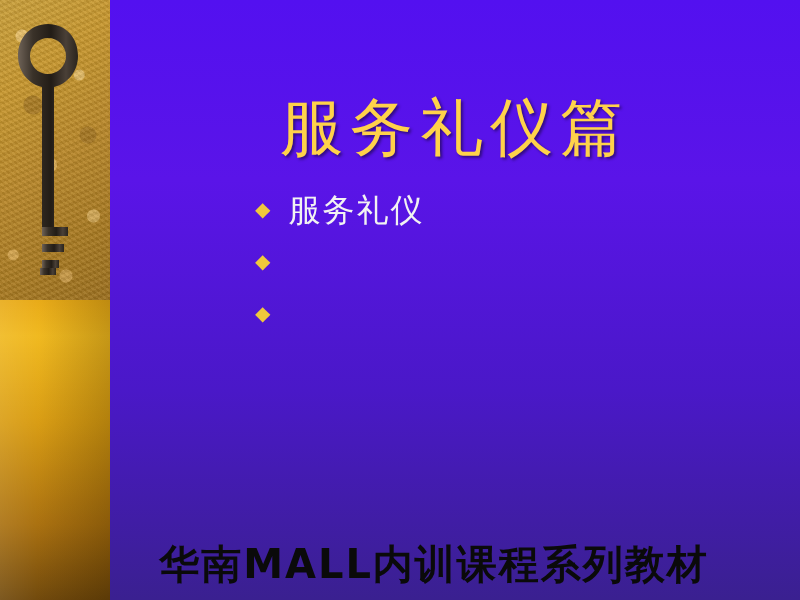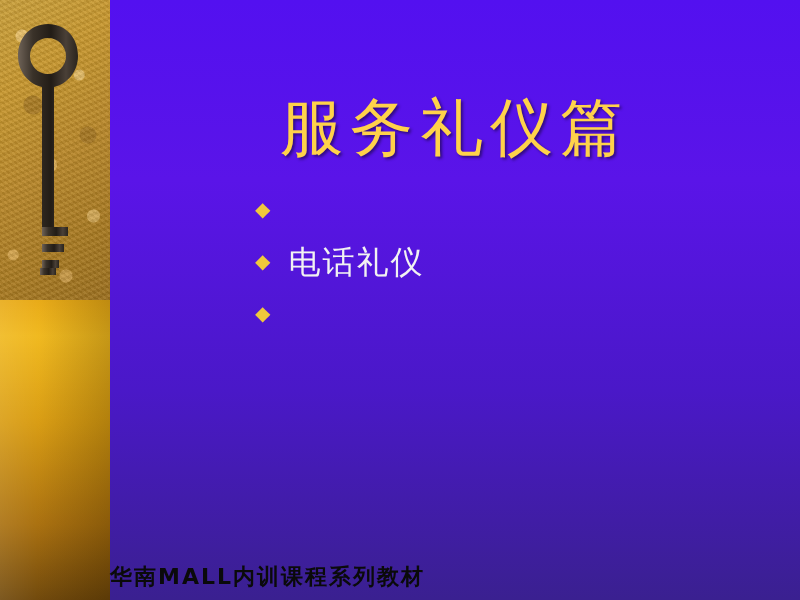--- a/index.html
+++ b/index.html
@@ -111,23 +111,24 @@
     margin-right: 16px;
     line-height: 1;
     transform: translateY(-2px);
   }
   
   #footer {
     position: absolute;
     left: 110px;
     bottom: 8px;
     width: 648px;
+    text-align: center;
     color: #0a0a0a;
     font-family: "DejaVu Sans", "Liberation Sans", sans-serif;
-    font-size: 22px;
+    font-size: 40px;
     font-weight: bold;
     letter-spacing: 2px;
   }
 </style>
 </head>
 <body>
 
 <div id="slide">
 
   <div id="left-band">
@@ -151,24 +152,24 @@
       </g>
     </svg>
     <div id="band-gold"></div>
   </div>
 
   <div id="title">服务礼仪篇</div>
 
   <div id="bullets">
     <div class="bullet-row">
       <span class="bullet-mark">◆</span>
+      <span>服务礼仪</span>
     </div>
     <div class="bullet-row">
       <span class="bullet-mark">◆</span>
-      <span>电话礼仪</span>
     </div>
     <div class="bullet-row">
       <span class="bullet-mark">◆</span>
     </div>
   </div>
 
   <div id="footer">华南MALL内训课程系列教材</div>
 
 </div>
 

